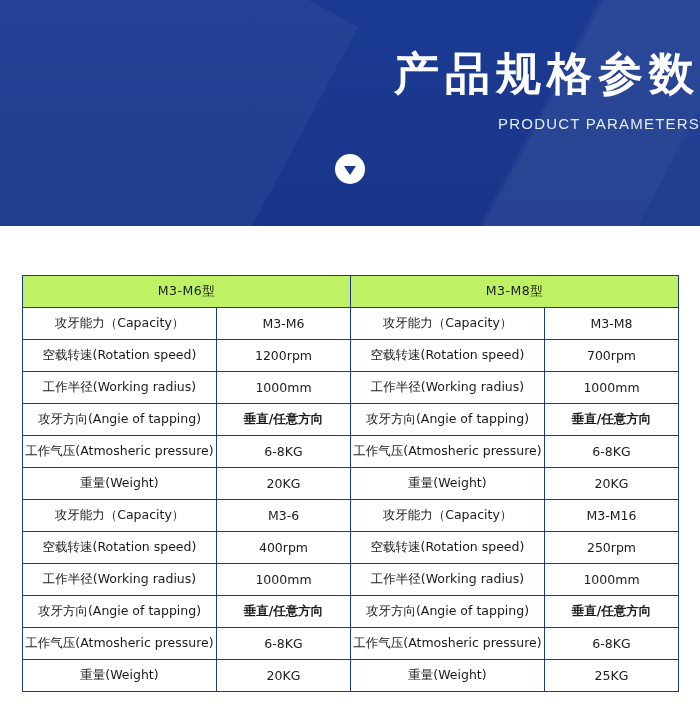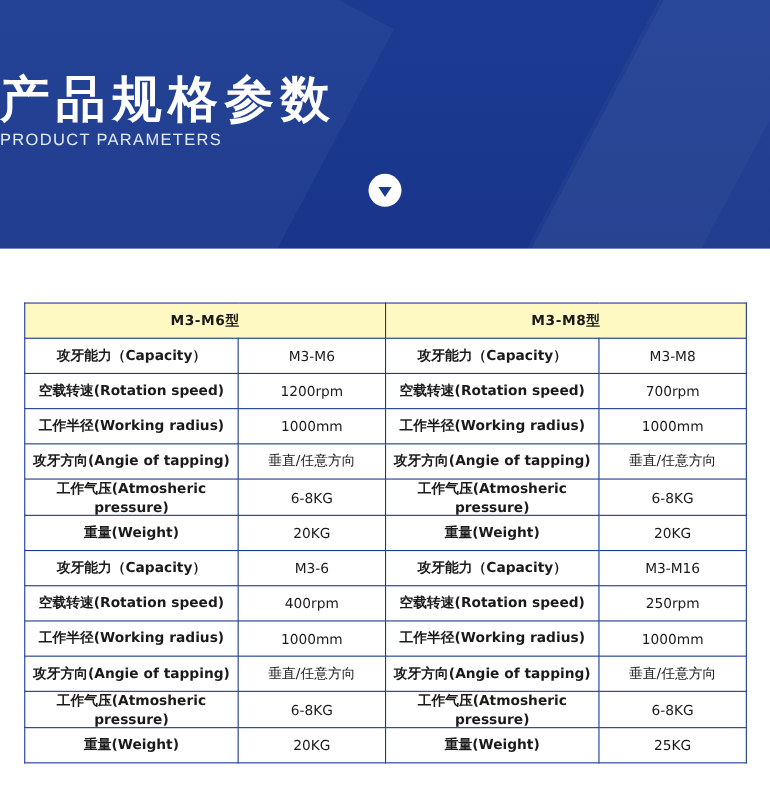--- a/index.html
+++ b/index.html
@@ -51,35 +51,36 @@
     width: 140px;
     height: 460px;
     right: 10px;
     top: -120px;
     transform: rotate(28deg);
     background: rgba(255,255,255,0.03);
   }
   .banner-inner {
     position: relative;
     z-index: 2;
-    text-align: left;
-    padding-top: 61px;
+    text-align: right;
+    padding-top: 45px;
   }
   .title-cn {
     color: #ffffff;
     font-size: 45px;
     letter-spacing: 6px;
     font-weight: bold;
     line-height: 58px;
     font-family: "DejaVu Sans", "Liberation Sans", sans-serif;
   }
   .title-en {
     color: #e6ebf7;
     font-size: 15px;
     letter-spacing: 1.2px;
+    margin-top: 12px;
     font-family: "Liberation Sans", sans-serif;
   }
   .arrow-circle {
     margin: 22px auto 0 auto;
     width: 30px;
     height: 30px;
     border-radius: 50%;
     background: #ffffff;
     display: flex;
     align-items: center;
@@ -107,38 +108,37 @@
     border: 1px solid #1a3a8f;
     height: 32px;
     font-size: 12.5px;
     color: #1a1a1a;
     text-align: center;
     font-family: "DejaVu Sans", "Liberation Sans", sans-serif;
     padding: 0 2px;
     box-sizing: border-box;
   }
   td.hdr {
-    background: #fef9c3;
+    background: #bef264;
     color: #ffffff;
-    font-weight: bold;
+    font-weight: normal;
     font-size: 14px;
     height: 31px;
     letter-spacing: 0.5px;
   }
   td.label {
     font-size: 12.5px;
     color: #111111;
-    font-weight: bold;
   }
   td.val {
     font-size: 11.5px;
     color: #111111;
   }
   td.val.bold {
-    font-weight: normal;
+    font-weight: bold;
     font-size: 12.5px;
   }
   .col-label { width: 194px; }
   .col-val   { width: 134px; }
 </style>
 </head>
 <body>
 
 <div class="page">
 

